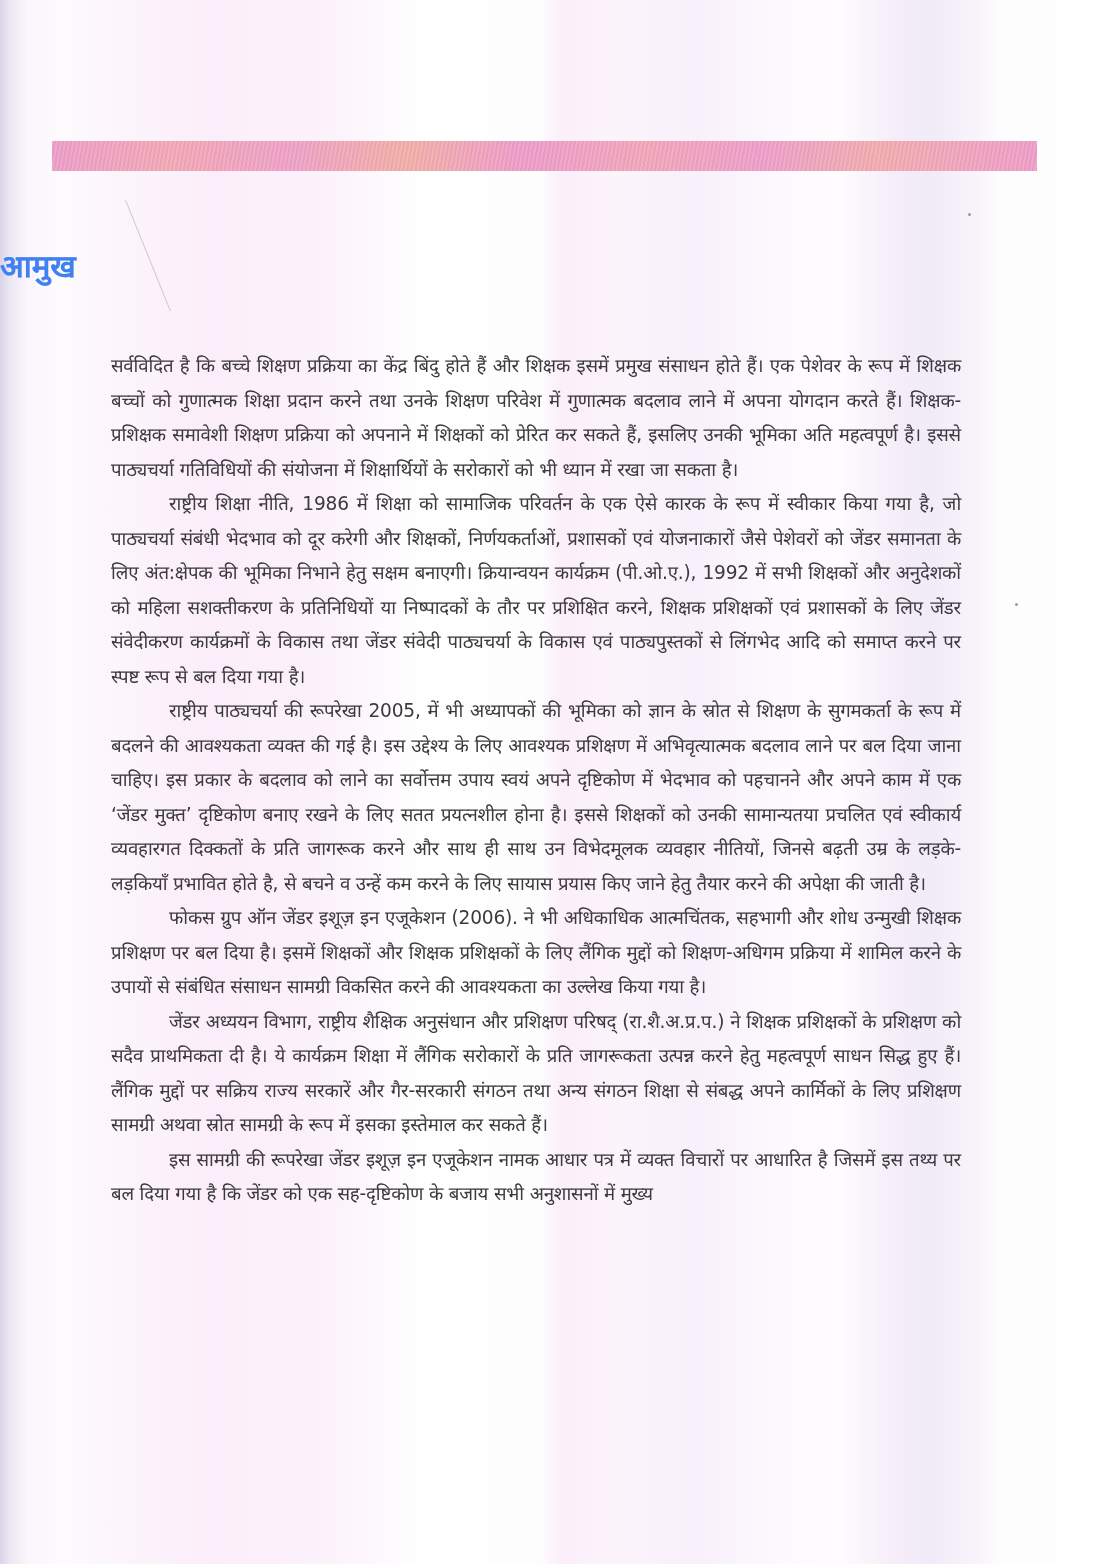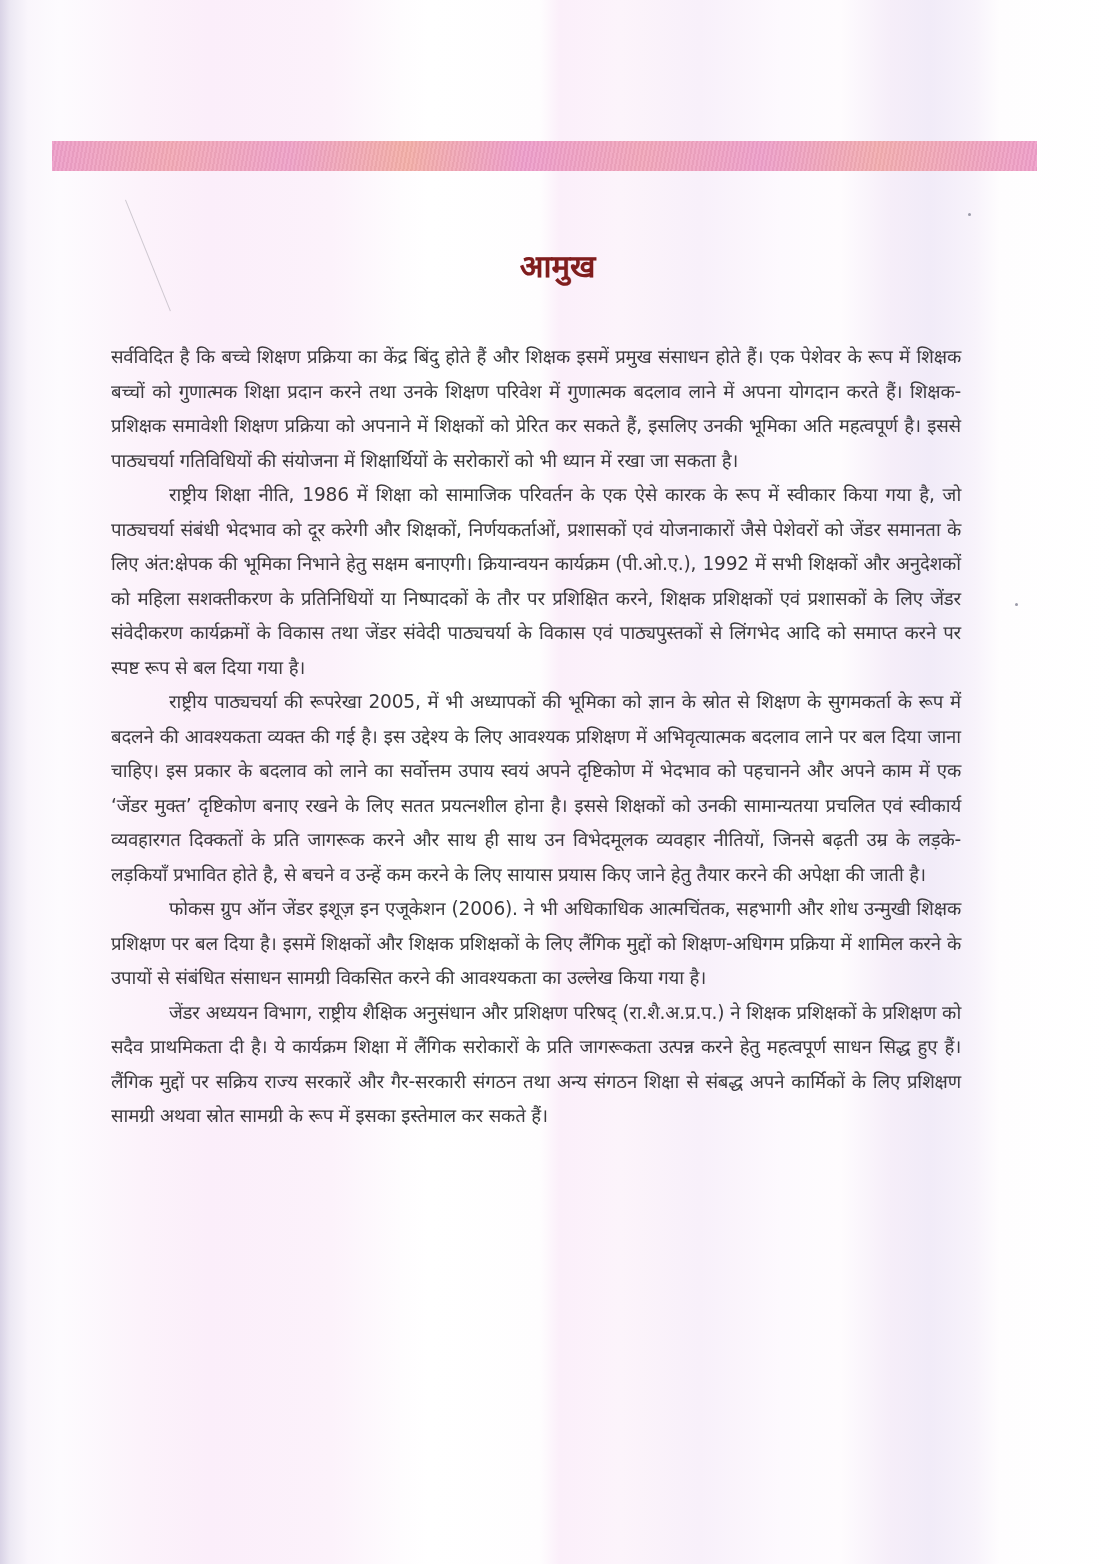--- a/index.html
+++ b/index.html
@@ -39,32 +39,31 @@
       height: 120px;
       background: rgba(120,120,130,0.35);
       transform: rotate(-22deg);
       transform-origin: top left;
     }
     .title {
       position: absolute;
       left: 0;
       right: 0;
       top: 244px;
-      text-align: center;
       font-family: "DejaVu Sans", sans-serif;
       font-size: 31px;
       font-weight: bold;
-      color: #7f1d1d;
+      color: #3b82f6;
       text-shadow: 0.6px 0 0 rgba(180,60,70,0.35);
       margin: 0;
     }
     .content {
       position: absolute;
       left: 111px;
-      top: 340px;
+      top: 349px;
       width: 850px;
     }
     .para {
       margin: 0;
       font-family: "DejaVu Sans", sans-serif;
       font-size: 18.6px;
       line-height: 34.5px;
       text-align: justify;
       text-indent: 0;
       letter-spacing: -0.2px;
@@ -92,13 +91,14 @@
 <div class="dot" style="left:968px; top:213px;"></div>
 
 <h1 class="title">आमुख</h1>
 
 <div class="content">
   <p class="para"><span>सर्वविदित है कि बच्चे शिक्षण प्रक्रिया का केंद्र बिंदु होते हैं और शिक्षक इसमें प्रमुख संसाधन होते हैं। एक पेशेवर के रूप में शिक्षक बच्चों को गुणात्मक शिक्षा प्रदान करने तथा उनके शिक्षण परिवेश में गुणात्मक बदलाव लाने में अपना योगदान करते हैं। शिक्षक-प्रशिक्षक समावेशी शिक्षण प्रक्रिया को अपनाने में शिक्षकों को प्रेरित कर सकते हैं, इसलिए उनकी भूमिका अति महत्वपूर्ण है। इससे पाठ्यचर्या गतिविधियों की संयोजना में शिक्षार्थियों के सरोकारों को भी ध्यान में रखा जा सकता है।</span></p>
   <p class="para indent"><span>राष्ट्रीय शिक्षा नीति, 1986 में शिक्षा को सामाजिक परिवर्तन के एक ऐसे कारक के रूप में स्वीकार किया गया है, जो पाठ्यचर्या संबंधी भेदभाव को दूर करेगी और शिक्षकों, निर्णयकर्ताओं, प्रशासकों एवं योजनाकारों जैसे पेशेवरों को जेंडर समानता के लिए अंत:क्षेपक की भूमिका निभाने हेतु सक्षम बनाएगी। क्रियान्वयन कार्यक्रम (पी.ओ.ए.), 1992 में सभी शिक्षकों और अनुदेशकों को महिला सशक्तीकरण के प्रतिनिधियों या निष्पादकों के तौर पर प्रशिक्षित करने, शिक्षक प्रशिक्षकों एवं प्रशासकों के लिए जेंडर संवेदीकरण कार्यक्रमों के विकास तथा जेंडर संवेदी पाठ्यचर्या के विकास एवं पाठ्यपुस्तकों से लिंगभेद आदि को समाप्त करने पर स्पष्ट रूप से बल दिया गया है।</span></p>
   <p class="para indent"><span class="it">राष्ट्रीय पाठ्यचर्या की रूपरेखा 2005,</span><span> में भी अध्यापकों की भूमिका को ज्ञान के स्रोत से शिक्षण के सुगमकर्ता के रूप में बदलने की आवश्यकता व्यक्त की गई है। इस उद्देश्य के लिए आवश्यक प्रशिक्षण में अभिवृत्यात्मक बदलाव लाने पर बल दिया जाना चाहिए। इस प्रकार के बदलाव को लाने का सर्वोत्तम उपाय स्वयं अपने दृष्टिकोण में भेदभाव को पहचानने और अपने काम में एक ‘जेंडर मुक्त’ दृष्टिकोण बनाए रखने के लिए सतत प्रयत्नशील होना है। इससे शिक्षकों को उनकी सामान्यतया प्रचलित एवं स्वीकार्य व्यवहारगत दिक्कतों के प्रति जागरूक करने और साथ ही साथ उन विभेदमूलक व्यवहार नीतियों, जिनसे बढ़ती उम्र के लड़के-लड़कियाँ प्रभावित होते है, से बचने व उन्हें कम करने के लिए सायास प्रयास किए जाने हेतु तैयार करने की अपेक्षा की जाती है।</span></p>
   <p class="para indent"><span>फोकस ग्रुप ऑन जेंडर </span><span class="it">इशूज़ इन एजूकेशन</span><span> (2006). ने भी अधिकाधिक आत्मचिंतक, सहभागी और शोध उन्मुखी शिक्षक प्रशिक्षण पर बल दिया है। इसमें शिक्षकों और शिक्षक प्रशिक्षकों के लिए लैंगिक मुद्दों को शिक्षण-अधिगम प्रक्रिया में शामिल करने के उपायों से संबंधित संसाधन सामग्री विकसित करने की आवश्यकता का उल्लेख किया गया है।</span></p>
   <p class="para indent"><span>जेंडर अध्ययन विभाग, राष्ट्रीय शैक्षिक अनुसंधान और प्रशिक्षण परिषद् (रा.शै.अ.प्र.प.) ने शिक्षक प्रशिक्षकों के प्रशिक्षण को सदैव प्राथमिकता दी है। ये कार्यक्रम शिक्षा में लैंगिक सरोकारों के प्रति जागरूकता उत्पन्न करने हेतु महत्वपूर्ण साधन सिद्ध हुए हैं। लैंगिक मुद्दों पर सक्रिय राज्य सरकारें और गैर-सरकारी संगठन तथा अन्य संगठन शिक्षा से संबद्ध अपने कार्मिकों के लिए प्रशिक्षण सामग्री अथवा स्रोत सामग्री के रूप में इसका इस्तेमाल कर सकते हैं।</span></p>
+  <p class="para indent"><span>इस सामग्री की रूपरेखा जेंडर </span><span class="it">इशूज़ इन एजूकेशन</span><span> नामक आधार पत्र में व्यक्त विचारों पर आधारित है जिसमें इस तथ्य पर बल दिया गया है कि जेंडर को एक सह-दृष्टिकोण के बजाय सभी अनुशासनों में मुख्य</span></p>
 </div>
 
 </body></html>

